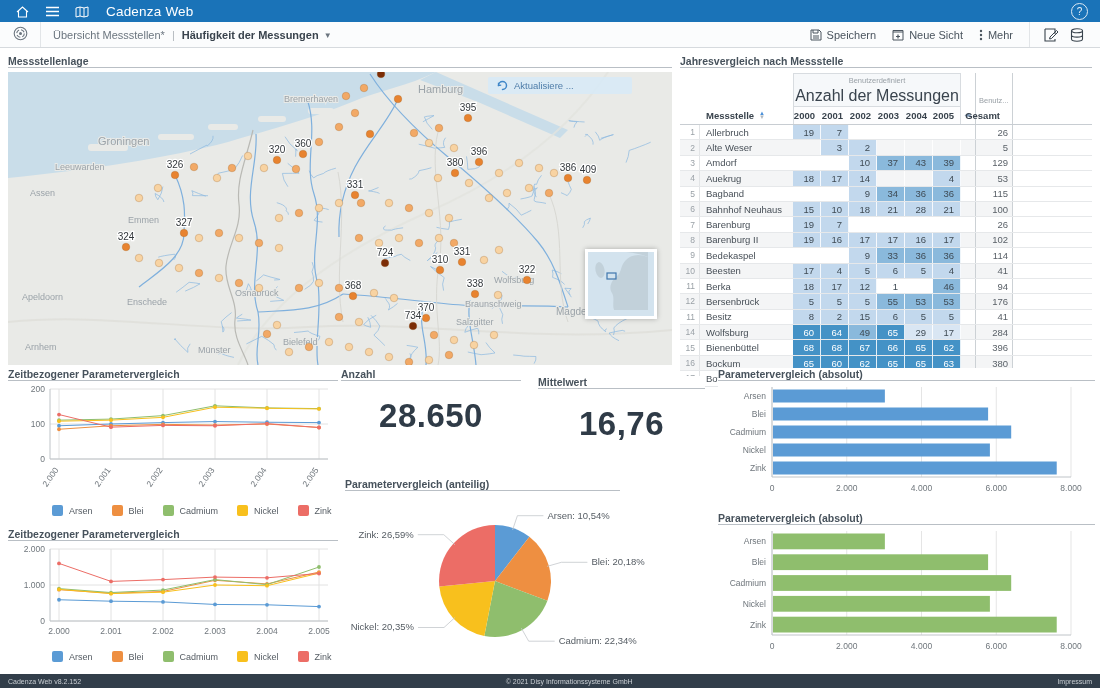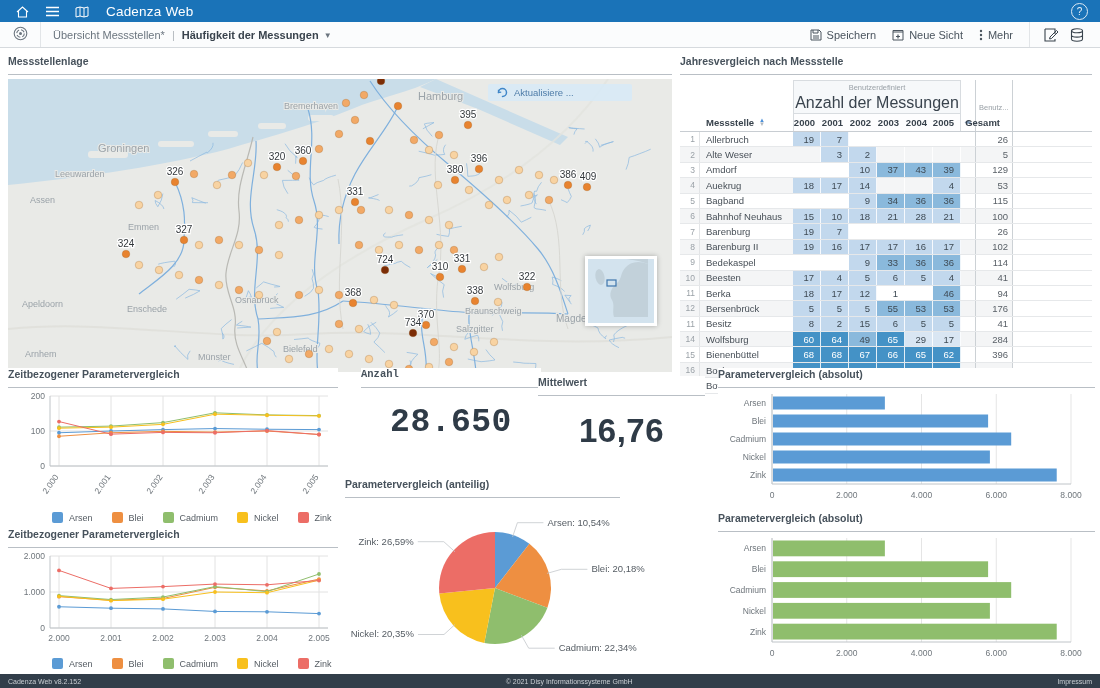--- a/index.html
+++ b/index.html
@@ -20,21 +20,21 @@
   #toolbar .vsep{width:1px;height:25px;background:#e2e5e8;}
   .wb-label{margin-left:12px;color:#6b757f;cursor:pointer;}
   .crumb-sep{margin:0 7px;color:#b0b6bc;}
   .view-btn{display:flex;align-items:center;gap:5px;color:#39434d;font-weight:700;cursor:pointer;}
   .chev{font-size:8px;color:#6b757f;transform:translateY(1px);}
   #toolbar .right{margin-left:auto;display:flex;align-items:center;height:100%;}
   .tb-btn{display:flex;align-items:center;gap:5px;margin-right:16px;color:#4a545e;cursor:pointer;white-space:nowrap;}
   .tb-iconbtn{width:26px;display:flex;justify-content:center;cursor:pointer;}
   
   .panel{position:absolute;background:#fff;}
-  .panel-title{font-size:10.5px;font-weight:700;color:#47525c;padding-bottom:7px;
+  .panel-title{font-size:10.5px;font-weight:700;color:#47525c;padding-bottom:0;
                border-bottom:1px solid #b9bfc5;}
   
   #map-wrap{position:relative;width:664px;height:293px;margin-top:4px;}
   #refresh-pill{position:absolute;left:480px;top:5px;height:17px;display:flex;align-items:center;gap:6px;
                 padding:0 58px 0 9px;background:rgba(216,233,245,.93);border-radius:2px;
                 font-size:9.5px;color:#4e7ca8;cursor:pointer;}
   #inset{position:absolute;left:577px;top:177px;width:66px;height:64px;background:#d3e3ee;
          border:3px solid #fff;box-shadow:0 0 5px rgba(0,0,0,.28);}
   
   .kpi-value{font-size:33px;font-weight:700;color:#2f3b47;text-align:center;margin-top:16px;letter-spacing:.5px;}
@@ -789,21 +789,21 @@
           <span class="sw" style="background:#f8c01d;"></span>
           <span class="lt">Nickel</span>
         </span>
         <span class="li">
           <span class="sw" style="background:#ec6d66;"></span>
           <span class="lt">Zink</span>
         </span>
       </div>
   </div>
 
-  <div class="panel" style="left:361px;top:368px;width:180px;height:100px;font-family:Liberation Mono, monospace;">
+  <div class="panel" style="left:341px;top:368px;width:180px;height:100px;">
     <div class="panel-title">Anzahl</div>
     <div class="kpi-value">28.650</div>
   </div>
 
   <div class="panel" style="left:538px;top:376px;width:167px;height:100px;">
     <div class="panel-title">Mittelwert</div>
     <div class="kpi-value">16,76</div>
   </div>
 
   <div class="panel" style="left:345px;top:478px;width:362px;height:192px;">

